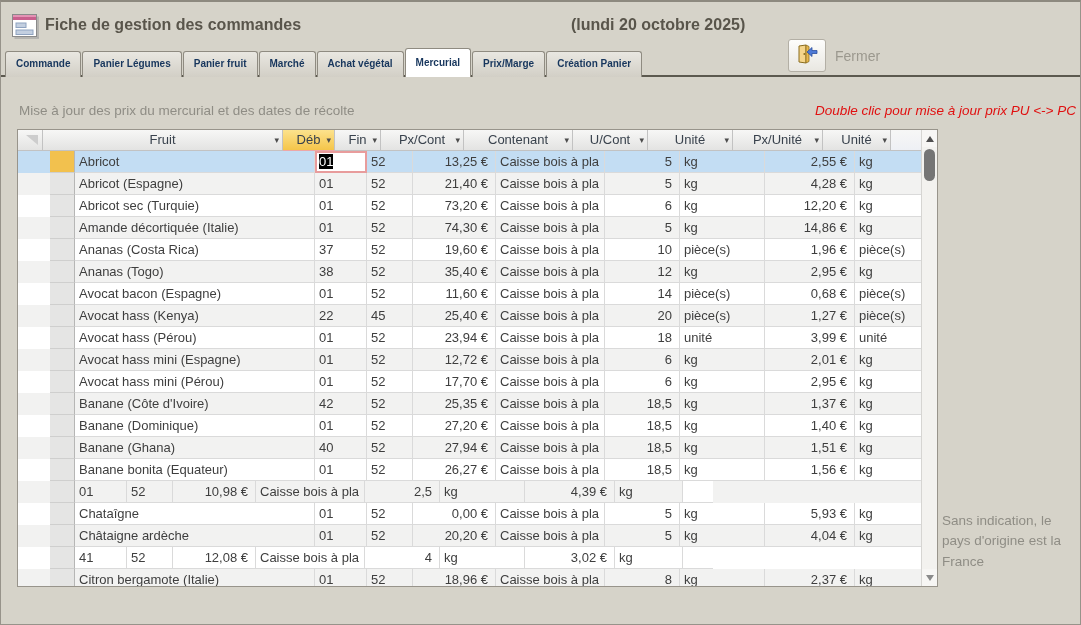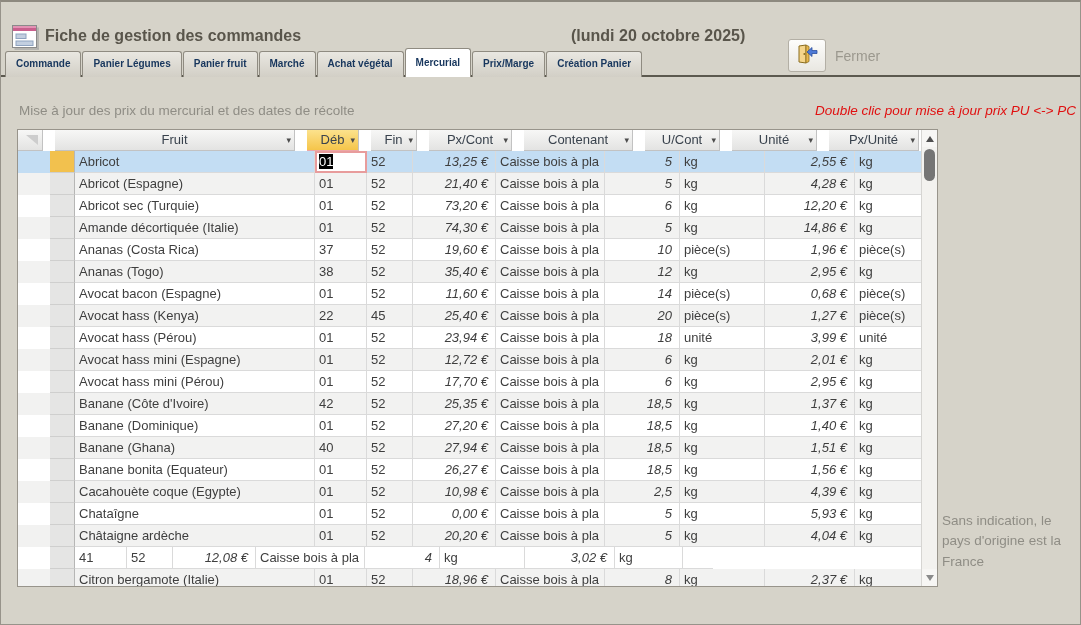--- a/index.html
+++ b/index.html
@@ -1,21 +1,21 @@
 <!DOCTYPE html>
 <html><head>
 <meta charset="utf-8">
 <style>
   html,body{margin:0;padding:0;}
   body{width:1081px;height:625px;font-family:"Liberation Sans",sans-serif;background:#d6d3c9;overflow:hidden;}
   #app{position:relative;width:1081px;height:625px;box-sizing:border-box;
        border:1px solid #97938a;border-top:2px solid #8d897f;background:#d6d3c9;}
 
   
-  .titlebar{position:absolute;left:0;top:15px;width:100%;height:42px;}
+  .titlebar{position:absolute;left:0;top:4px;width:100%;height:42px;}
   .form-icon{position:absolute;left:10px;top:7px;}
   .app-title{position:absolute;left:44px;top:10px;font-size:16px;font-weight:bold;color:#59554b;}
   .date-label{position:absolute;left:570px;top:10px;font-size:16px;font-weight:bold;color:#59554b;}
 
   
   .tab-divider{position:absolute;left:0;top:73px;width:100%;height:2px;background:#5c594f;}
   .tabs{position:absolute;left:4px;top:46px;display:flex;align-items:flex-end;z-index:5;}
   .tab{box-sizing:border-box;height:26px;line-height:24px;padding:0 10px;margin-right:1px;
        border:1px solid #8f8b81;border-bottom:none;border-radius:3px 3px 0 0;
        background:linear-gradient(#e9e7e1,#d2cfc6);color:#17365d;font-size:10px;font-weight:bold;
@@ -30,42 +30,42 @@
 
   
   .subtitle{position:absolute;left:18px;top:101px;font-size:13.5px;color:#8f8d85;}
   .hint{position:absolute;right:4px;top:101px;font-size:13.5px;font-style:italic;color:#e01010;}
   .note{position:absolute;left:941px;top:509px;width:134px;font-size:13.5px;line-height:1.5;color:#8f8d85;}
 
   
   .datasheet{position:absolute;left:16px;top:127px;width:921px;height:458px;box-sizing:border-box;
        border:1px solid #98948b;background:#fff;display:flex;overflow:hidden;}
   .grid{width:903px;overflow:hidden;}
-  .header-row{display:flex;height:21px;gap:12px;}
+  .header-row{display:flex;height:21px;}
   .corner{box-sizing:border-box;width:25px;height:21px;background:linear-gradient(#f7f7f6,#e3e3e2);
        border-right:1px solid #c2c2c2;border-bottom:1px solid #c2c2c2;position:relative;flex:none;}
   .corner::after{content:"";position:absolute;right:4px;top:5px;width:0;height:0;
        border-top:10px solid #cdcdcd;border-left:12px solid transparent;}
   .hcell{box-sizing:border-box;height:21px;flex:none;position:relative;text-align:center;
        font-size:13px;line-height:20px;color:#39424d;background:linear-gradient(#f7f7f6,#e3e3e2);
        border-right:1px solid #c2c2c2;border-bottom:1px solid #c2c2c2;white-space:nowrap;overflow:hidden;cursor:default;}
   .hcell.hl{background:linear-gradient(#fce28d,#f5c54a);border-bottom:1px solid #eda7a7;}
   .harrow{position:absolute;right:3px;top:0;font-size:9px;color:#4c4c4c;line-height:20px;}
   .hcell.blank{border-bottom:1px solid #c2c2c2;background:linear-gradient(#f7f7f6,#eef0f5);}
 
   .trow{display:flex;height:22px;background:#ffffff;padding-left:32px;}
   .trow.alt{background:#f2f2f1;}
   .trow.selected{background:#c3ddf3;}
   .rowsel{box-sizing:border-box;width:25px;height:22px;flex:none;background:#e5e5e4;
        border-right:1px solid #b6b6b5;border-bottom:1px solid #cfcfce;}
   .rowsel.current{background:#f2c14e;}
   .cell{box-sizing:border-box;height:22px;flex:none;font-size:13px;line-height:17px;color:#3e3e3e;
        padding:2px 4px;border-right:1px solid #dadada;border-bottom:1px solid #dadada;
        white-space:nowrap;overflow:hidden;background:transparent;cursor:default;}
-  .cell.right{text-align:right;padding-right:7px;font-style:italic;}
+  .cell.right{text-align:right;padding-right:7px;}
   .cell.blank{background:#fff;}
   .cell.active{background:#fff;border:2px solid #e89c9c;padding:0 2px;line-height:18px;}
   .selcursor{background:#000;color:#fff;}
 
   
   .c0{width:240px;} .c1{width:52px;} .c2{width:46px;} .c3{width:83px;} .c4{width:109px;}
   .c5{width:75px;} .c6{width:85px;} .c7{width:90px;} .c8{width:68px;} .c9{width:30px;border-right:none;}
 
   
   .vscroll{width:16px;flex:none;position:relative;background:#f3f2ef;border-left:1px solid #d6d5d2;box-sizing:border-box;}
@@ -333,21 +333,20 @@
             <div class="cell c3 right">26,27 €</div>
             <div class="cell c4">Caisse bois à pla</div>
             <div class="cell c5 right">18,5</div>
             <div class="cell c6">kg</div>
             <div class="cell c7 right">1,56 €</div>
             <div class="cell c8">kg</div>
             <div class="cell c9 blank"></div>
           </div>
           <div class="trow alt">
             <div class="rowsel"></div>
-            <div class="cell c0">Cacahouète coque (Egypte)</div>
             <div class="cell c1">01</div>
             <div class="cell c2">52</div>
             <div class="cell c3 right">10,98 €</div>
             <div class="cell c4">Caisse bois à pla</div>
             <div class="cell c5 right">2,5</div>
             <div class="cell c6">kg</div>
             <div class="cell c7 right">4,39 €</div>
             <div class="cell c8">kg</div>
             <div class="cell c9 blank"></div>
           </div>

